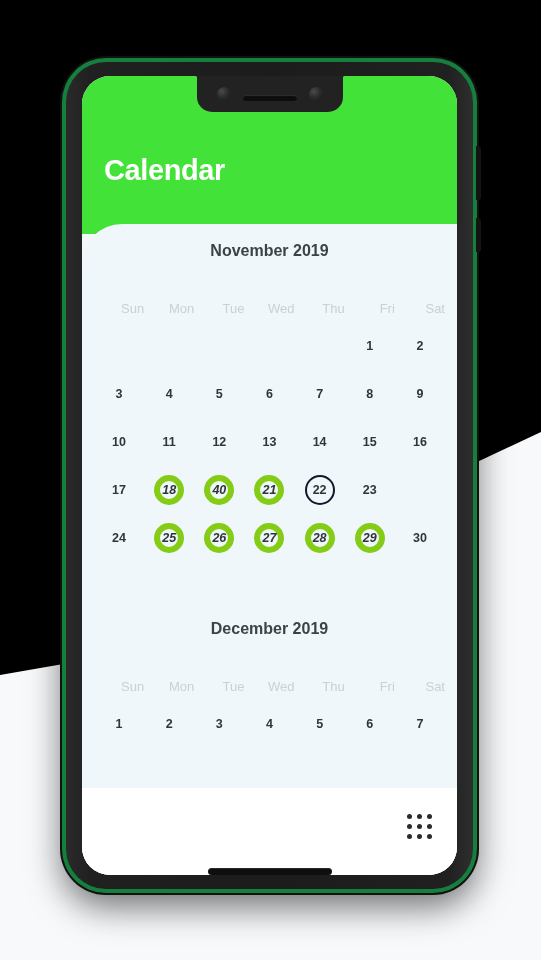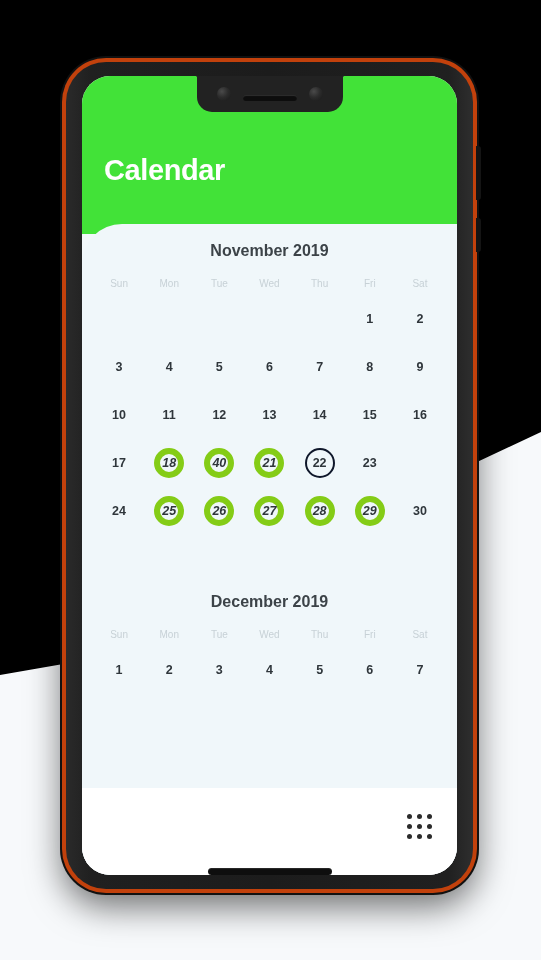--- a/index.html
+++ b/index.html
@@ -17,21 +17,21 @@
     z-index:1;
   }
   #bg-black-upper {
     position:absolute; left:0; top:0; width:541px; height:960px;
     background:#000; z-index:0;
   }
 
   
   #phone {
     position:absolute; left:62px; top:58px; width:415px; height:835px;
-    background:#c2410c;
+    background:#15803d;
     border-radius:44px;
     z-index:5;
     box-shadow: 0 0 0 2px #111, 0 14px 34px rgba(0,0,0,.55);
   }
   #phone-inner-bezel{
     position:absolute; left:4px; top:4px; right:4px; bottom:4px;
     border-radius:40px;
     background:#262626;
     background:linear-gradient(90deg,#2a2a2a 0%,#202020 6%,#1c1c1c 50%,#202020 94%,#2e2e2e 100%);
   }
@@ -101,22 +101,23 @@
   .month-block{ padding-top:4px; }
   .month-title{
     text-align:center; font-size:16px; color:#3c4348;
     padding:14px 0 16px; font-weight:bold;
   }
   .weekday-row, .day-row{
     display:grid; grid-template-columns:repeat(7,1fr);
     padding:0 12px;
   }
   .weekday{
-    text-align:center; font-size:10px; color:#c7d1d6;
+    text-align:right; font-size:13px; color:#c7d1d6;
     padding:2px 0 6px;
+    margin-top:23px;
   }
   .day-cell{
     height:48px; display:flex; align-items:center; justify-content:center;
   }
   .day-num{
     width:30px; height:30px; border-radius:50%;
     display:flex; align-items:center; justify-content:center;
     font-size:12.5px; font-weight:bold; color:#2f363b;
   }
   .day-num.empty{ color:transparent; }

